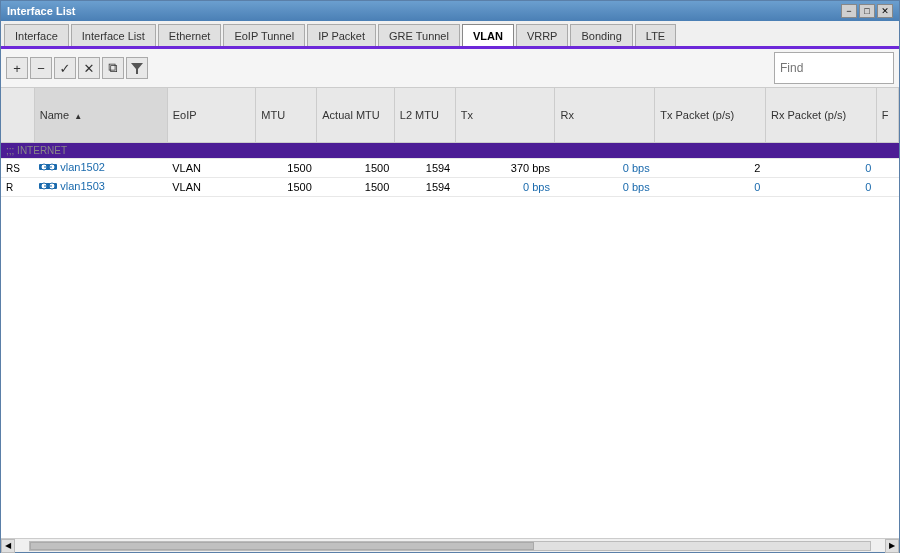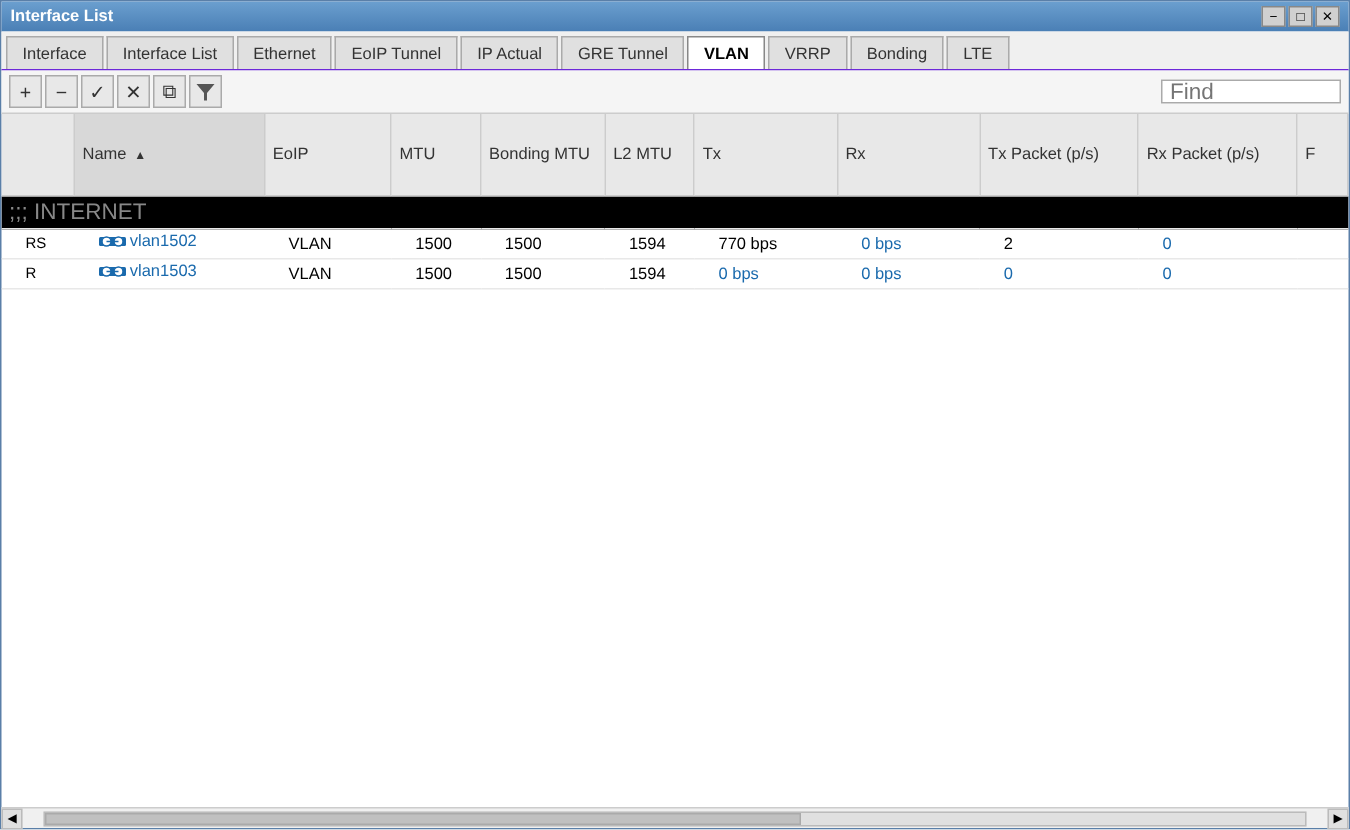--- a/index.html
+++ b/index.html
@@ -43,21 +43,21 @@
       font-size: 9px;
       cursor: pointer;
       display: flex;
       align-items: center;
       justify-content: center;
       color: #000;
     }
 
     .tab-bar {
       background: #f0f0f0;
-      border-bottom: 1px solid #6d28d9;
+      border-bottom: 3px solid #6d28d9;
       display: flex;
       align-items: flex-end;
       padding: 3px 3px 0 3px;
       flex-shrink: 0;
     }
 
     .tab {
       padding: 3px 10px;
       border: 1px solid #aaa;
       border-bottom: none;
@@ -98,24 +98,24 @@
       display: flex;
       align-items: center;
       justify-content: center;
       font-size: 13px;
       color: #333;
     }
 
     .find-box {
       margin-left: auto;
       width: 120px;
-      height: 16px;
+      height: 32px;
       border: 1px solid #aaa;
       padding: 2px 5px;
-      font-size: 15px;
+      font-size: 12px;
       color: #999;
       background: white;
     }
 
     .table-container {
       flex: 1;
       overflow: auto;
     }
 
     table {
@@ -143,36 +143,37 @@
     thead th.sorted {
       background: #d8d8d8;
     }
 
     tbody tr {
       border-bottom: 1px solid #e8e8e8;
     }
 
     .group-header td {
       color: #888;
-      font-size: 15px;
+      font-size: 10px;
       padding: 2px 5px;
-      background: #000000;
+      background: #4c1d95;
     }
 
     .data-row td {
-      padding: 2px 16px;
+      padding: 2px 5px;
       color: #000;
     }
 
     .data-row td.blue-text {
       color: #1a6aad;
       margin-top: 32px;
     }
 
     .data-row td.right-align {
+      text-align: right;
     }
 
     .flag-cell {
       color: #555;
       font-size: 10px;
     }
 
     .interface-icon {
       display: inline-flex;
       align-items: center;
@@ -243,21 +244,21 @@
     <div class="tab">
         <span>Interface List</span>
       </div>
     <div class="tab">
         <span>Ethernet</span>
       </div>
     <div class="tab">
         <span>EoIP Tunnel</span>
       </div>
     <div class="tab">
-        <span>IP Actual</span>
+        <span>IP Packet</span>
       </div>
     <div class="tab">
         <span>GRE Tunnel</span>
       </div>
     <div class="tab active">
         <span>VLAN</span>
       </div>
     <div class="tab">
         <span>VRRP</span>
       </div>
@@ -287,21 +288,21 @@
     <table>
       <thead>
         <tr>
           <th style="width:30px;"></th>
           <th class="sorted" style="width:120px;">
             <span>Name</span>
             <span class="sort-arrow">▲</span>
           </th>
           <th style="width:80px;"><span>EoIP</span></th>
           <th style="width:55px;"><span>MTU</span></th>
-          <th style="width:70px;"><span>Bonding MTU</span></th>
+          <th style="width:70px;"><span>Actual MTU</span></th>
           <th style="width:55px;"><span>L2 MTU</span></th>
           <th style="width:90px;margin-top:26px;"><span>Tx</span></th>
           <th style="width:90px;"><span>Rx</span></th>
           <th style="width:100px;"><span>Tx Packet (p/s)</span></th>
           <th style="width:100px;"><span>Rx Packet (p/s)</span></th>
           <th style="width:20px;"><span>F</span></th>
         </tr>
       </thead>
       <tbody>
 
@@ -320,21 +321,21 @@
                 <circle cx="13" cy="6" r="3" fill="#fff" stroke="#1a6aad" stroke-width="1"></circle>
                 <line x1="5" y1="6" x2="13" y2="6" stroke="#1a6aad" stroke-width="1"></line>
               </svg>
               <span>vlan1502</span>
             </span>
           </td>
           <td><span>VLAN</span></td>
           <td class="right-align"><span>1500</span></td>
           <td class="right-align"><span>1500</span></td>
           <td class="right-align"><span>1594</span></td>
-          <td class="right-align"><span>770 bps</span></td>
+          <td class="right-align"><span>370 bps</span></td>
           <td class="right-align" style="color:#1a6aad;"><span>0 bps</span></td>
           <td class="right-align"><span>2</span></td>
           <td class="right-align" style="color:#1a6aad;"><span>0</span></td>
           <td><span></span></td>
         </tr>
 
         <tr class="data-row">
           <td class="flag-cell"><span>R</span></td>
           <td class="blue-text">
             <span class="interface-icon">

